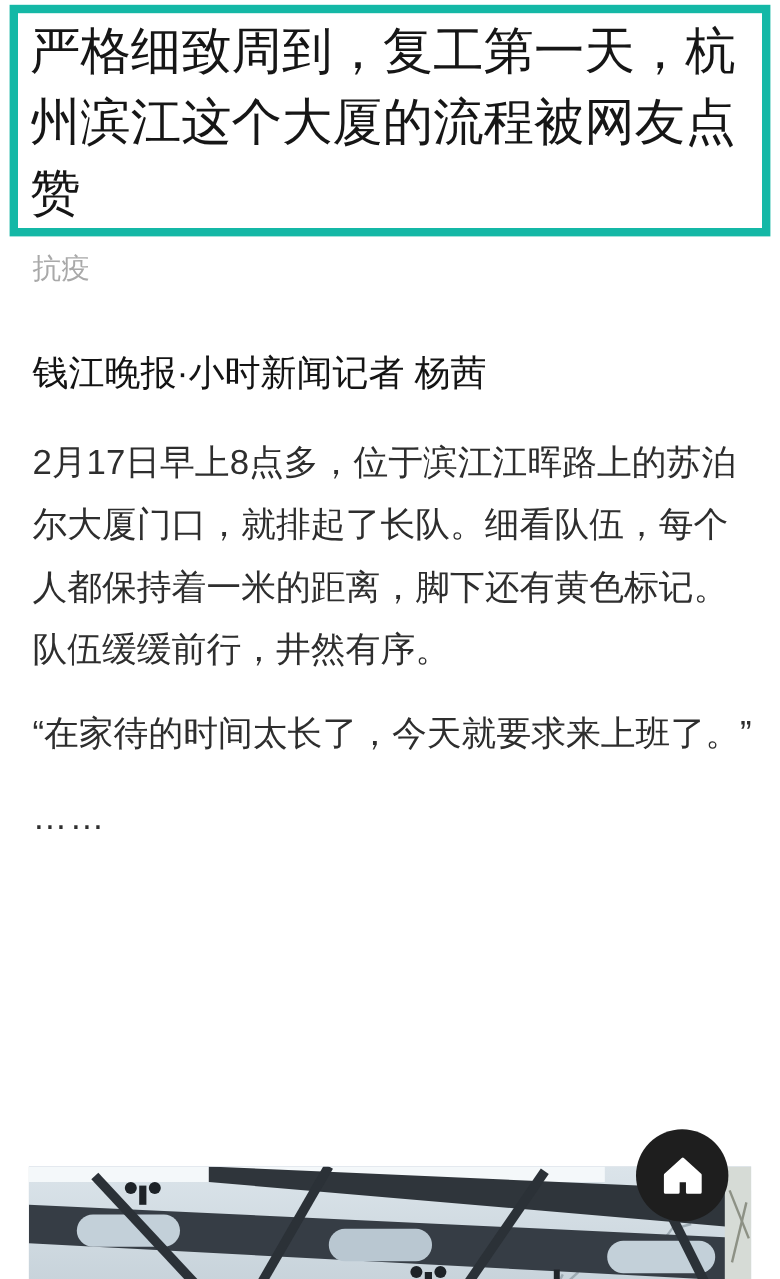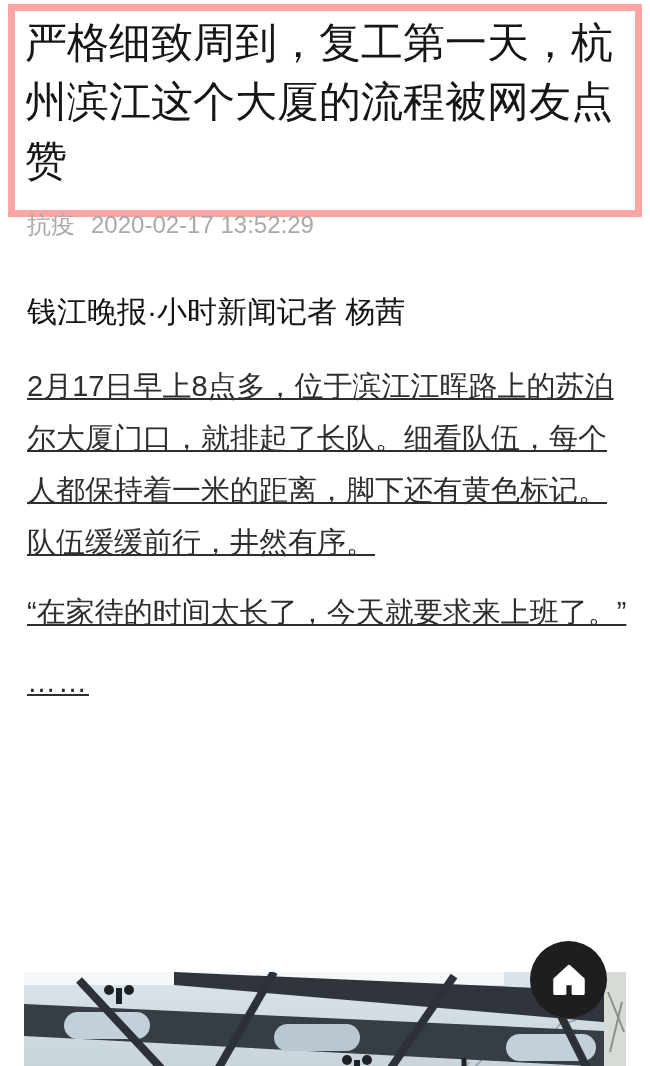--- a/index.html
+++ b/index.html
@@ -11,40 +11,40 @@
     overflow: hidden;
     font-family: "Liberation Sans", "DejaVu Sans", sans-serif;
     color: #1c1c1c;
   }
 
   
   .title-box {
     position: absolute;
     left: 8px; top: 4px;
     width: 634px;
-    border: 7px solid #fca5a5;
-    padding: 2px 8px 20px 10px;
+    border: 7px solid #14b8a6;
+    padding: 2px 8px 0 10px;
     background: #ffffff;
   }
   .title-text {
     font-size: 42px;
     line-height: 59px;
     font-weight: 500;
     color: #161616;
     letter-spacing: 0px;
     word-break: break-all;
   }
 
   
   .meta-row {
     position: absolute;
     left: 27px; top: 210px;
     display: flex;
     align-items: baseline;
-    gap: 16px;
+    gap: 34px;
     font-size: 24px;
     line-height: 30px;
     color: #a9a9a9;
   }
 
   
   .byline {
     position: absolute;
     left: 27px; top: 292px;
     font-size: 30px;
@@ -58,21 +58,20 @@
     position: absolute;
     left: 27px; top: 360px;
     width: 600px;
   }
   .article-body p {
     font-size: 29px;
     line-height: 52px;
     color: #2e2e2e;
     margin: 0 0 18px 0;
     word-break: break-all;
-    text-decoration: underline;
   }
   .article-body p.ellipsis-line {
     margin-top: 6px;
     letter-spacing: 2px;
   }
 
   
   .photo-wrap {
     position: absolute;
     left: 24px; top: 972px;
@@ -98,21 +97,20 @@
 </style>
 </head>
 <body>
 
 <div class="title-box">
   <div class="title-text">严格细致周到，复工第一天，杭州滨江这个大厦的流程被网友点赞</div>
 </div>
 
 <div class="meta-row">
   <span>抗疫</span>
-  <span>2020-02-17 13:52:29</span>
 </div>
 
 <div class="byline">钱江晚报·小时新闻记者 杨茜</div>
 
 <div class="article-body">
   <p>2月17日早上8点多，位于滨江江晖路上的苏泊尔大厦门口，就排起了长队。细看队伍，每个人都保持着一米的距离，脚下还有黄色标记。队伍缓缓前行，井然有序。</p>
   <p>“在家待的时间太长了，今天就要求来上班了。”</p>
   <p class="ellipsis-line">……</p>
 </div>
 

